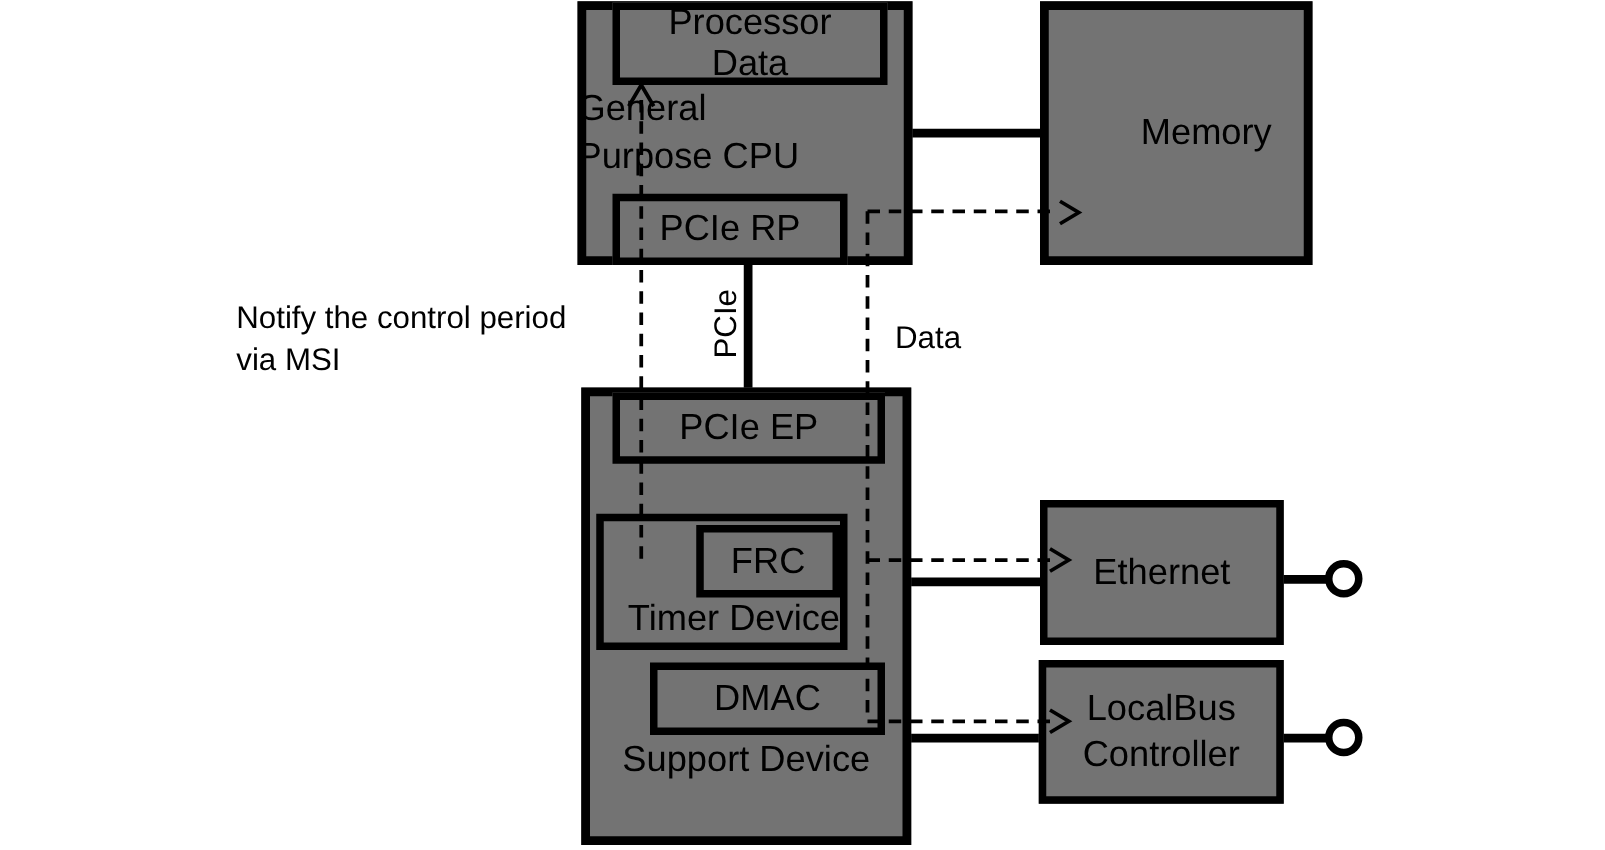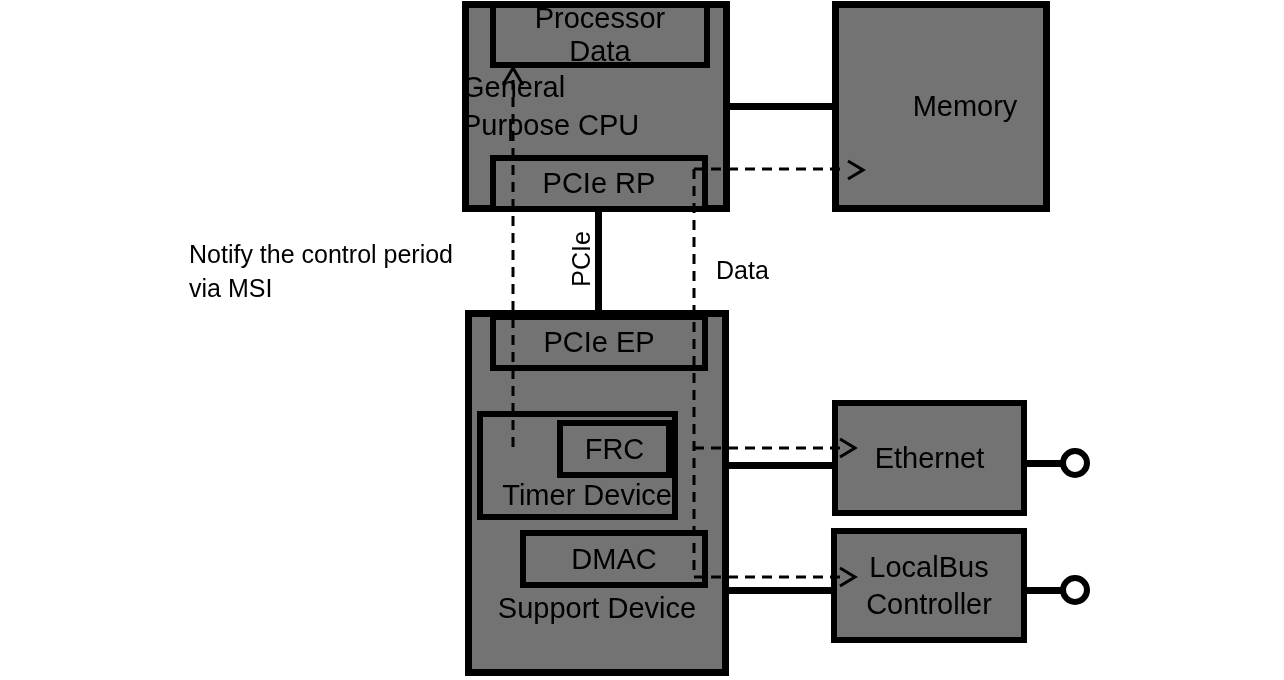--- a/index.html
+++ b/index.html
@@ -49,21 +49,21 @@
   .cpu-text { left: 462px; top: 68px; width: 268px; text-align: left; font-size: 29px; line-height: 38px; }
   .rsd-text { left: 465px; top: 590px; width: 264px; text-align: center; font-size: 29px; line-height: 37px; }
   .rot-label {
     left: 581px; top: 259px;
     transform: translate(-50%, -50%) rotate(-90deg);
     font-size: 25px; white-space: nowrap;
   }
   
   #cpu-box        { left: 462px; top: 1px;   width: 268px; height: 211px; }
   #core-box       { left: 490px; top: 2px;   width: 220px; height: 66px; }
-  #pcie-rp-box    { left: 490px; top: 155px; width: 218px; height: 57px; }
+  #pcie-rp-box    { left: 490px; top: 155px; width: 188px; height: 57px; }
   #memory-box     { left: 832px; top: 1px;   width: 218px; height: 211px; }
   #rsd-box        { left: 465px; top: 310px; width: 264px; height: 366px; }
   #pcie-ep-box    { left: 490px; top: 314px; width: 218px; height: 57px; }
   #timer-box      { left: 477px; top: 411px; width: 201px; height: 109px; padding-bottom: 2px; align-items: flex-end; }
   #frc-box        { left: 521px; top: 420px; width: 115px; height: 58px; margin-left: 36px; }
   #dmac-box       { left: 520px; top: 530px; width: 188px; height: 58px; }
   #ethernet-box   { left: 832px; top: 400px; width: 195px; height: 116px; }
   #localbus-box   { left: 831px; top: 528px; width: 196px; height: 115px; }
   
   #line-cpu-memory  { left: 728px;  top: 103px; width: 106px; height: 7px; }

